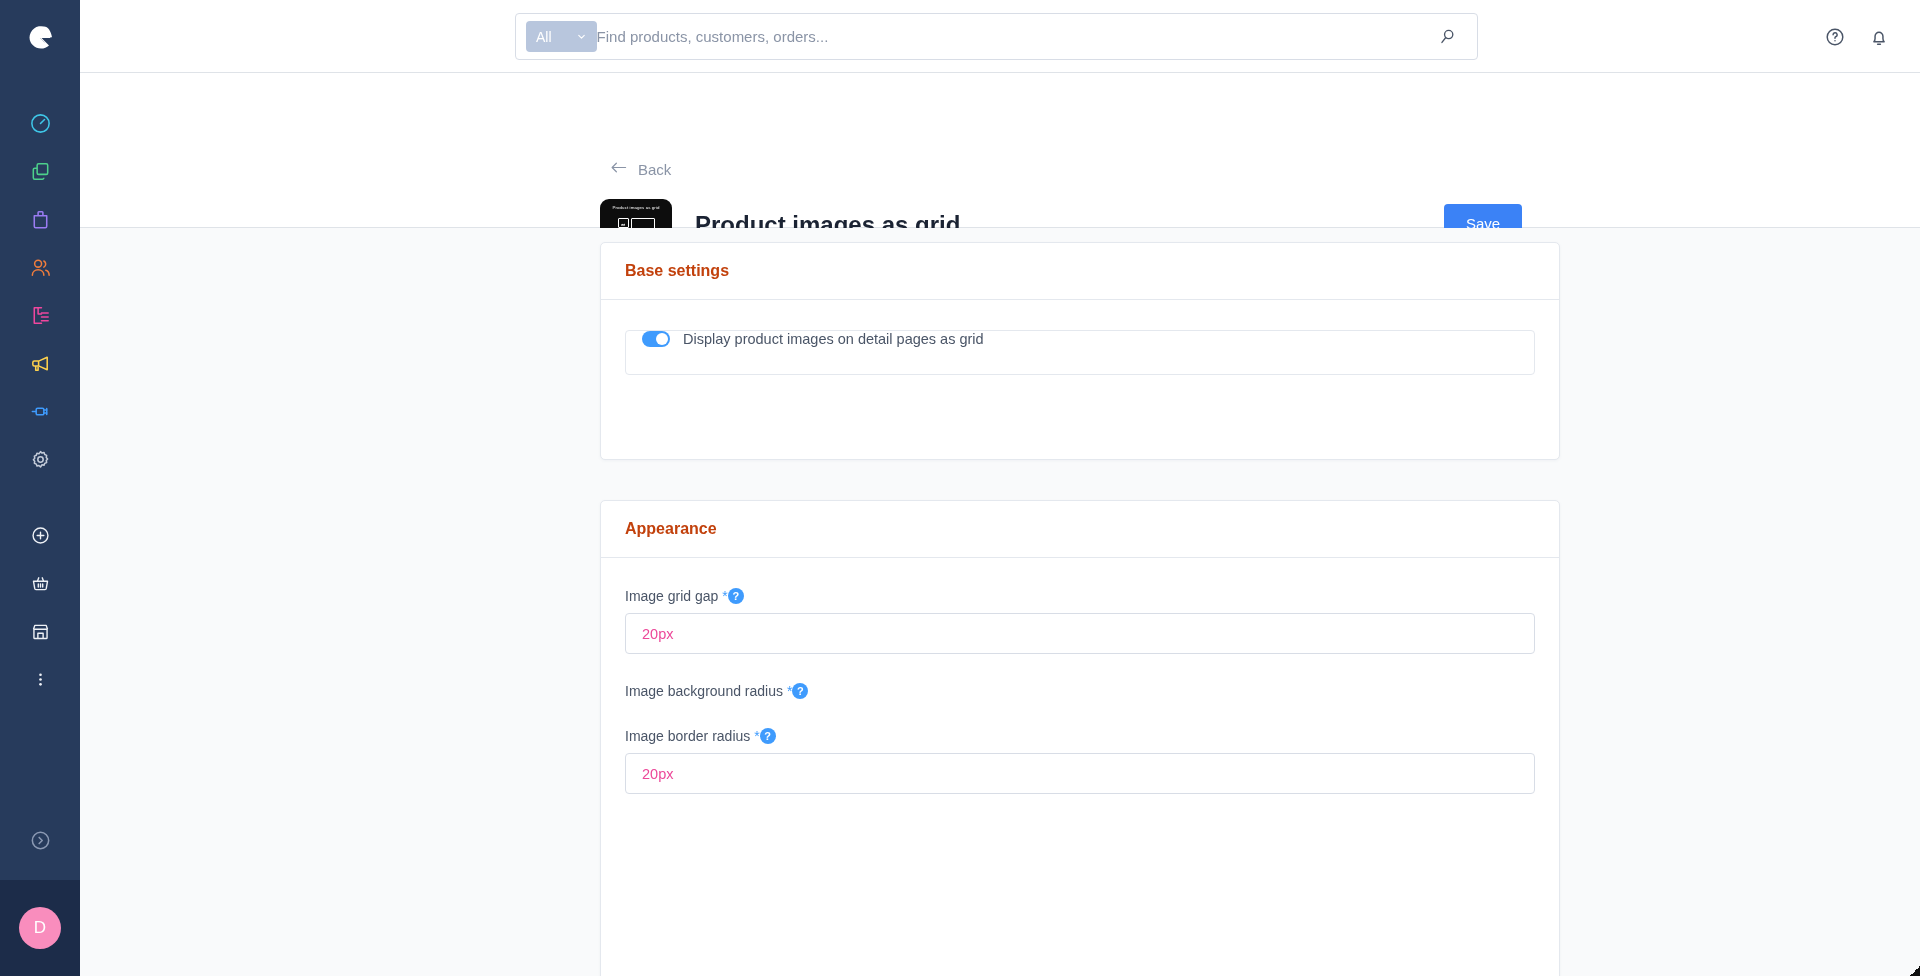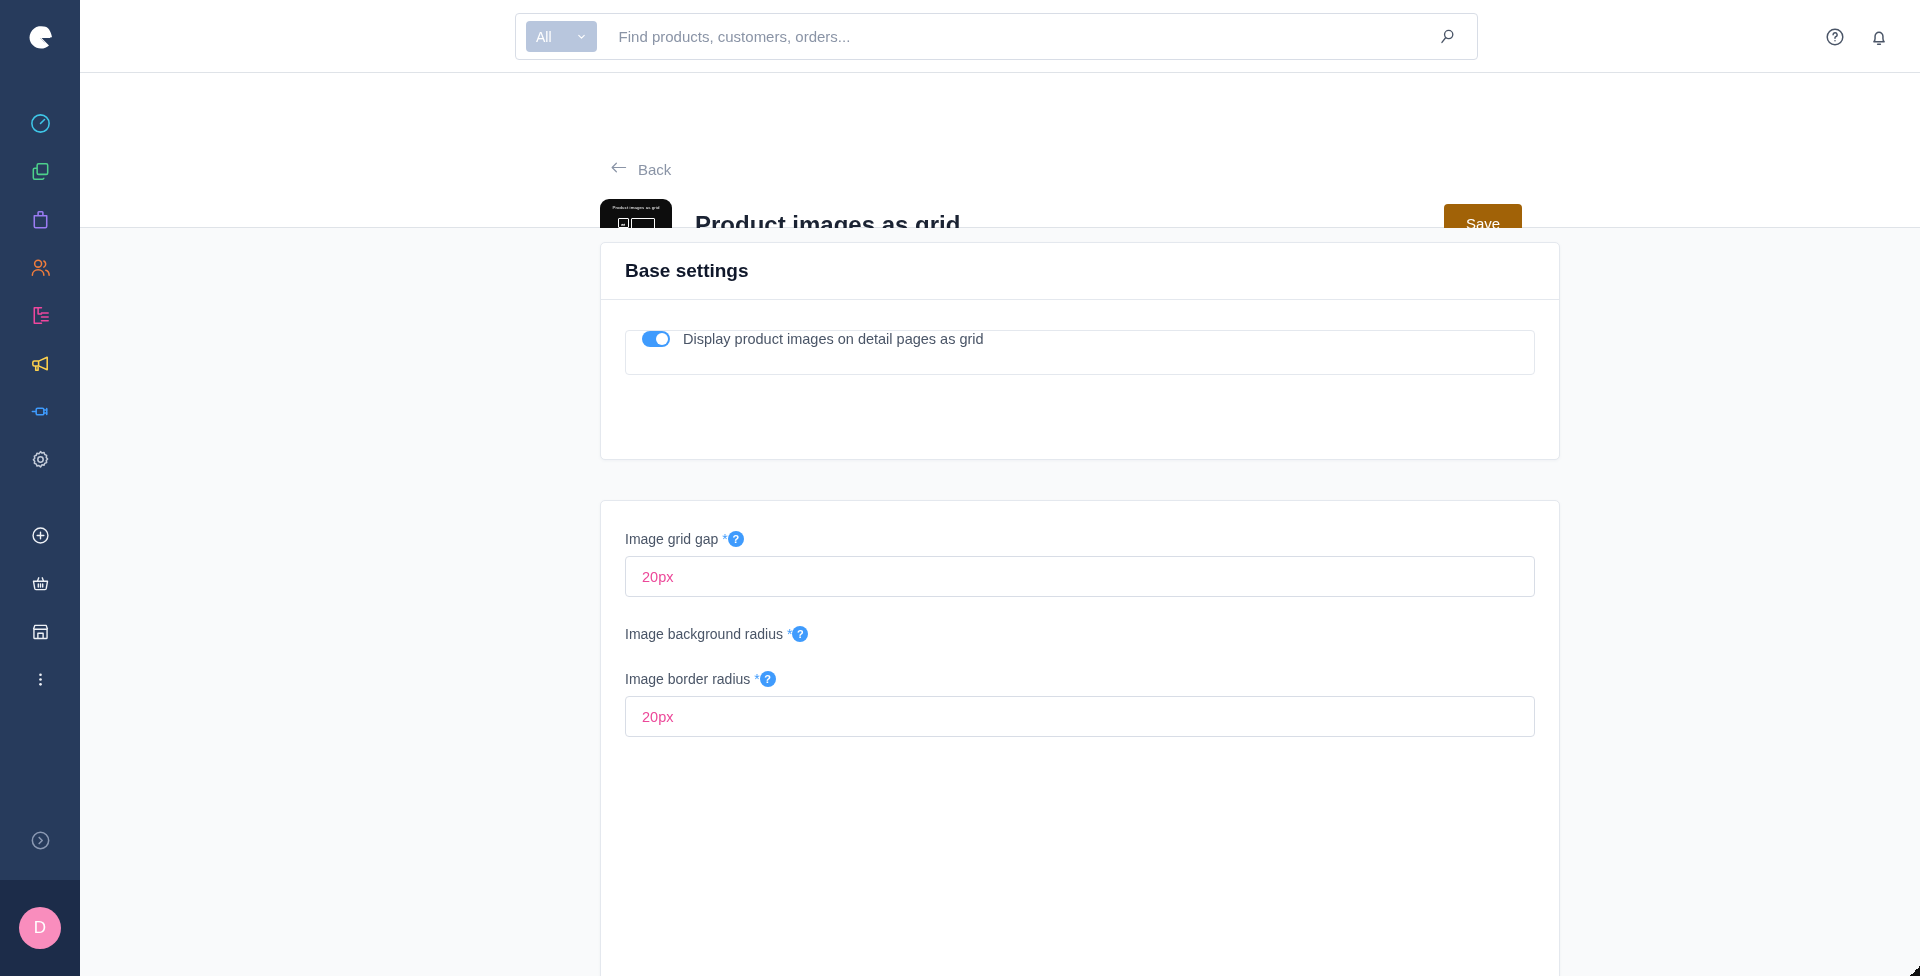--- a/index.html
+++ b/index.html
@@ -73,21 +73,21 @@
     height: 31px; min-width: 60px; border-radius: 4px;
     display: flex; align-items: center; justify-content: center;
     gap: 24px; font-size: 14px; cursor: pointer;
     padding: 0 10px;
   }
   .chev { display: inline-block; }
   .search-input {
     flex: 1; border: 0; outline: 0;
     font-family: "Liberation Sans", sans-serif;
     font-size: 15px; color: #4a5567;
-    margin-left: 22px; background: transparent;
+    background: transparent;
   }
   .search-input::placeholder { color: #8a94a6; }
   .search-go { margin-right: 20px; cursor: pointer; display: flex; }
   .top-icons {
     position: absolute; right: 30px; top: 0; height: 73px;
     display: flex; align-items: center; gap: 22px;
   }
   .top-icons span { cursor: pointer; display: flex; }
 
   
@@ -125,39 +125,39 @@
   .ph .mt { width: 70%; height: 40%; background: #fff; clip-path: polygon(0 100%, 33% 30%, 55% 70%, 75% 20%, 100% 100%); }
   .ico-bot { display: flex; gap: 2px; }
   .brand { display: flex; align-items: center; gap: 2px; }
   .brand-mark { width: 7px; height: 7px; background: #fff; position: relative; }
   .brand-mark:after { content:''; position:absolute; left:0; top:3.5px; width:3px; height:3.5px; background:#0d0d0d; }
   .brand-txt { color: #fff; font-size: 7px; }
   .title { font-size: 24px; font-weight: bold; color: #1b2333; line-height: 1.15; }
   .subtitle { font-size: 13.5px; color: #8a94a6; margin-top: 5px; }
   .save-btn {
     position: absolute; right: 398px; top: 131px;
-    background: #a16207; color: #fff;
+    background: #3b82f6; color: #fff;
     border: 0; border-radius: 4px;
     width: 78px; height: 39px;
     font-size: 15px; font-family: "Liberation Sans", sans-serif;
     cursor: pointer;
   }
 
   
   .content { flex: 1; overflow-y: auto; position: relative; background: #f9fafb; }
   .card {
     position: absolute;
     background: #fff; border: 1px solid #e4e8ee; border-radius: 5px;
     box-shadow: 0 1px 3px rgba(120,130,150,.07);
   }
   .card-head {
     height: 57px; border-bottom: 1px solid #e4e8ee;
     display: flex; align-items: center; padding-left: 24px;
   }
-  .card-title { font-size: 19px; font-weight: bold; color: #0f172a; }
+  .card-title { font-size: 16px; font-weight: bold; color: #c2410c; }
   .card-body { padding: 30px 24px 32px; }
 
   .toggle-row {
     border: 1px solid #e4e8ee; border-radius: 4px;
     height: 45px; display: flex; align-items: flex-start;
     padding: 0 16px; gap: 13px;
   }
   .switch {
     width: 28px; height: 16px; border-radius: 8px;
     background: #3f9bfd; position: relative; flex: 0 0 28px; cursor: pointer;
@@ -416,20 +416,23 @@
           <div class="toggle-row">
             <span class="switch">
               <span class="knob"></span>
             </span>
             <span class="toggle-label">Display product images on detail pages as grid</span>
           </div>
         </div>
       </section>
 
       <section class="card" style="left:520px; top:272px; width:960px; height:666px;">
+        <div class="card-head">
+          <span class="card-title">Appearance</span>
+        </div>
         <div class="card-body">
 
           <div class="field">
             <div class="field-head">
               <span class="field-label">
                 <span>Image grid gap</span>
                 <span class="req">*</span>
               </span>
               <span class="help-dot">?</span>
             </div>

